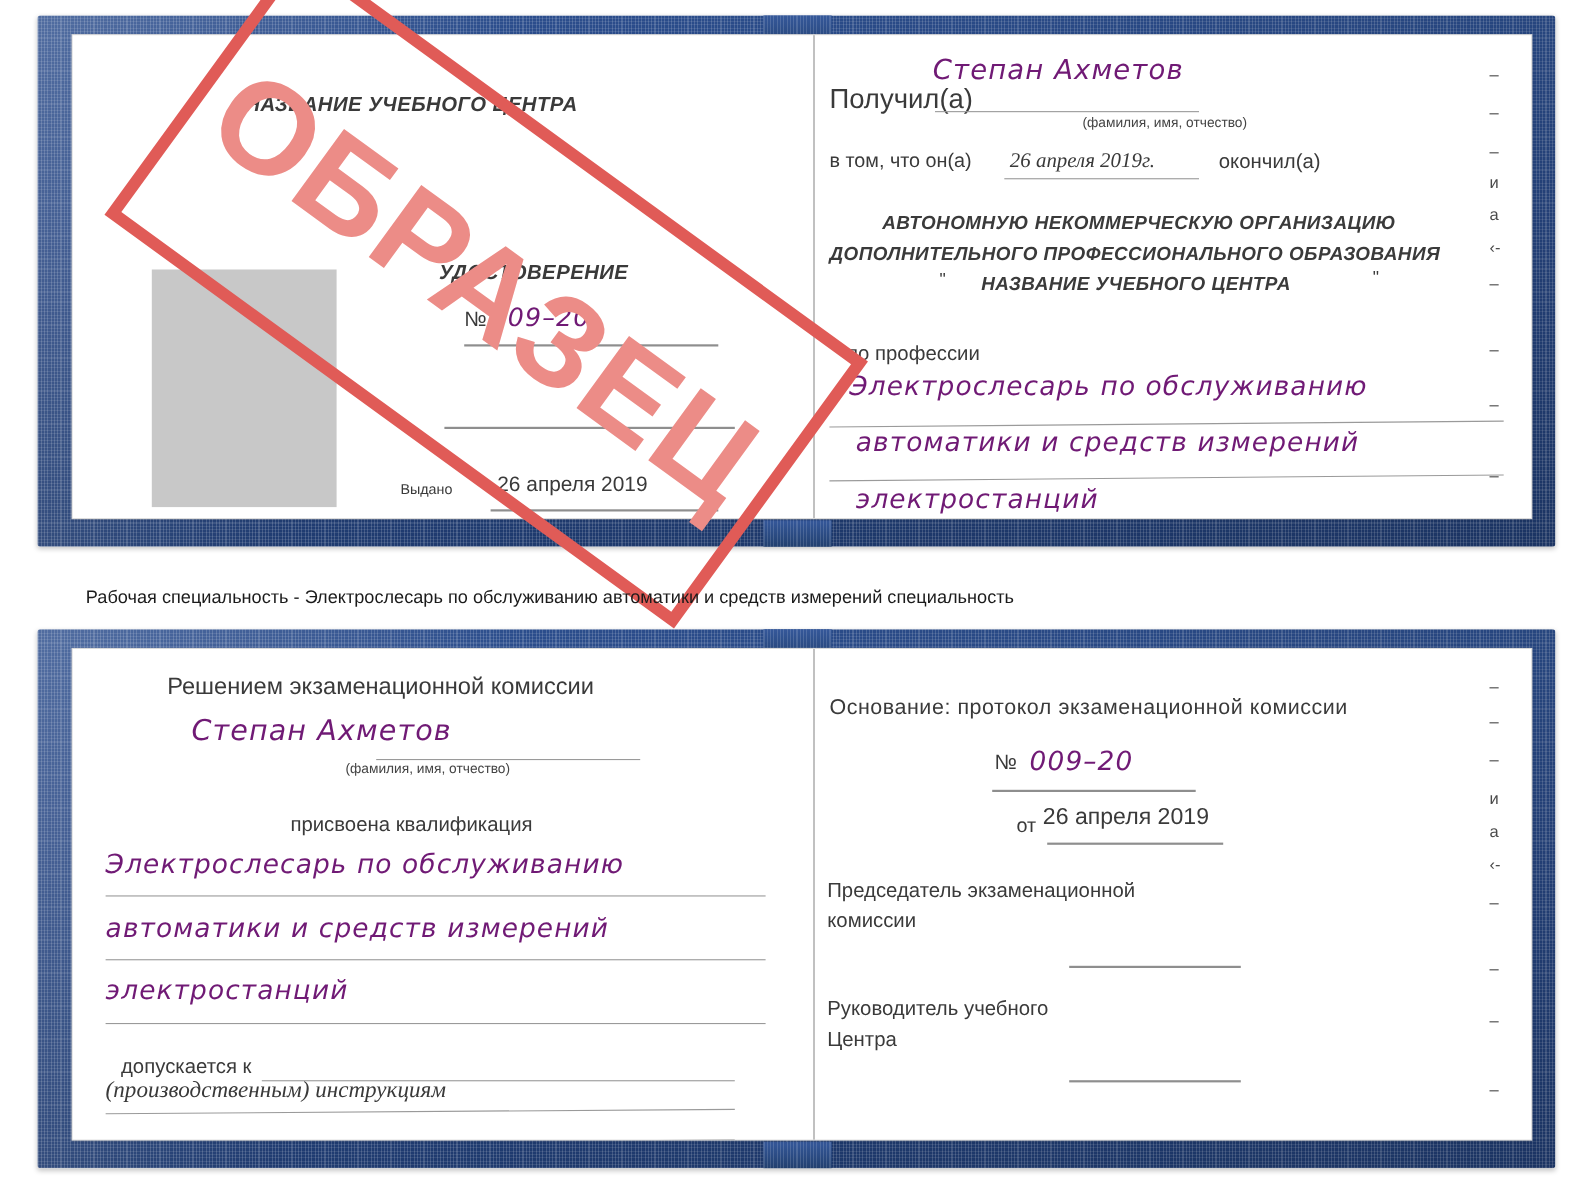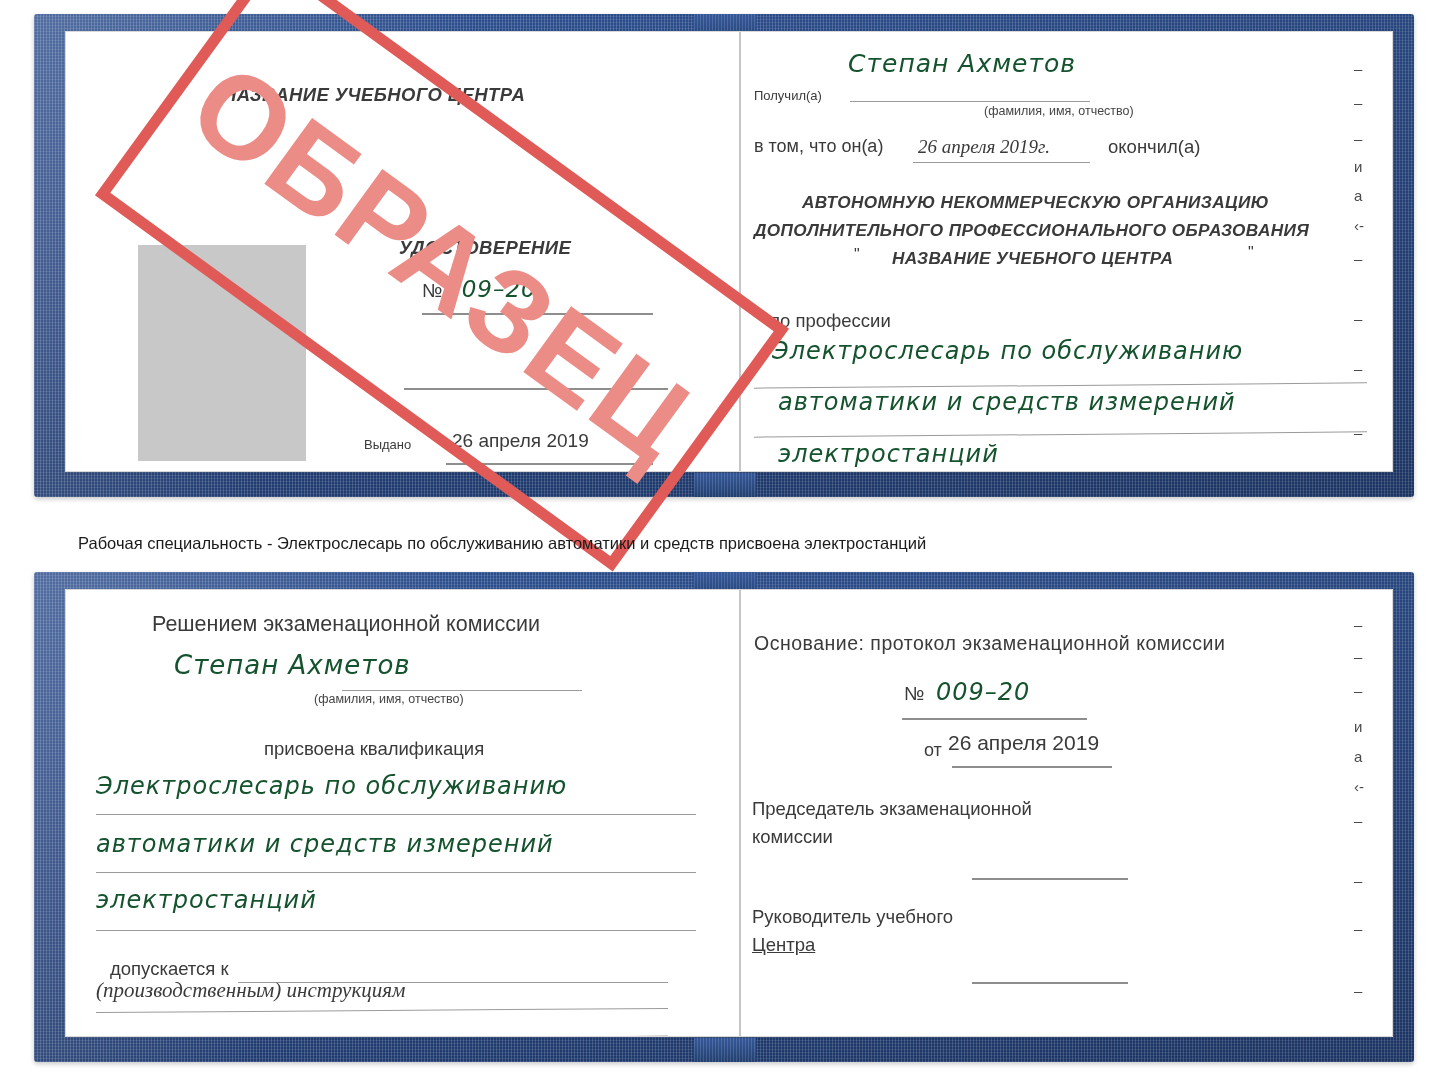--- a/index.html
+++ b/index.html
@@ -45,21 +45,21 @@
   .spine-line{
     position:absolute;top:0;bottom:0;width:2px;
     background:linear-gradient(90deg,rgba(150,150,150,0),#8d8d8d,rgba(150,150,150,0));
   }
 
   
   .t{position:absolute;white-space:nowrap;color:#3a3a3a;}
   .caps{font-weight:bold;letter-spacing:.4px;font-style:italic;}
   .hand{
     font-family:"DejaVu Sans", sans-serif;
-    color:#14532d;
+    color:#701a75;
     font-style:italic;
     letter-spacing:1px;
   }
   .hand-serif{
     font-family:"Liberation Serif", serif;
     color:#3a3a3a;font-style:italic;
   }
   .rule{position:absolute;height:2px;background:#8e8e8e;}
   .rule.thin{height:1px;background:#9a9a9a;}
   .photo-box{position:absolute;background:#c8c8c8;}
@@ -127,21 +127,21 @@
       <div class="photo-box" style="left:72px;top:213px;width:168px;height:216px;"></div>
 
       <div class="t" style="left:298px;top:405px;font-size:13px;">Выдано</div>
       <div class="t" style="left:386px;top:398px;font-size:19px;">26 апреля 2019</div>
       <div class="rule" style="left:380px;top:431px;width:207px;"></div>
 
     </div>
 
     <div class="page page-right" style="width:652px;">
 
-      <div class="t" style="left:14px;top:56px;font-size:13px;">Получил(а)</div>
+      <div class="t" style="left:14px;top:44px;font-size:25px;">Получил(а)</div>
       <div class="t hand" style="left:108px;top:17px;font-size:25px;">Степан Ахметов</div>
       <div class="rule thin" style="left:110px;top:69px;width:240px;"></div>
       <div class="t" style="left:244px;top:72px;font-size:12.5px;color:#444;">(фамилия, имя, отчество)</div>
 
       <div class="t" style="left:14px;top:104px;font-size:18px;">в том, что он(а)</div>
       <div class="t hand-serif" style="left:178px;top:104px;font-size:19px;">26 апреля 2019г.</div>
       <div class="rule thin" style="left:173px;top:130px;width:177px;"></div>
       <div class="t" style="left:368px;top:104px;font-size:18.5px;">окончил(а)</div>
 
       <div class="t caps" style="left:14px;top:188px;font-size:17.2px;">ДОПОЛНИТЕЛЬНОГО ПРОФЕССИОНАЛЬНОГО ОБРАЗОВАНИЯ</div>
@@ -174,21 +174,21 @@
       </div>
     </div>
   </div>
 </div>
 
 <div class="watermark" style="left:122px;top:112px;width:640px;height:300px;transform:rotate(36deg);">
   <div class="wm-frame"></div>
   <div class="wm-text">ОБРАЗЕЦ</div>
 </div>
 
-<div class="caption" style="left:78px;top:532px;">Рабочая специальность - Электрослесарь по обслуживанию автоматики и средств присвоена электростанций</div>
+<div class="caption" style="left:78px;top:532px;">Рабочая специальность - Электрослесарь по обслуживанию автоматики и средств измерений специальность</div>
 
 <div class="book" style="left:34px;top:572px;width:1380px;height:490px;">
 
   <div class="cover"></div>
   <div class="spine-tab" style="left:660px;top:0px;width:62px;height:30px;"></div>
   <div class="spine-tab" style="left:660px;bottom:0px;width:62px;height:24px;"></div>
 
   <div class="pages" style="left:32px;top:18px;right:22px;bottom:26px;padding-left:32px;">
 
     <div class="spine-line" style="left:673px;"></div>
@@ -231,21 +231,21 @@
 
       <div class="t" style="left:184px;top:150px;font-size:18px;">от</div>
       <div class="t" style="left:208px;top:141px;font-size:21px;">26 апреля 2019</div>
       <div class="rule" style="left:212px;top:176px;width:160px;"></div>
 
       <div class="t" style="left:12px;top:208px;font-size:18.5px;">Председатель экзаменационной</div>
       <div class="t" style="left:12px;top:236px;font-size:18.5px;">комиссии</div>
       <div class="rule" style="left:232px;top:288px;width:156px;"></div>
 
       <div class="t" style="left:12px;top:316px;font-size:18.5px;">Руководитель учебного</div>
-      <div class="t" style="left:12px;top:344px;font-size:18.5px;text-decoration:underline;">Центра</div>
+      <div class="t" style="left:12px;top:344px;font-size:18.5px;">Центра</div>
       <div class="rule" style="left:232px;top:392px;width:156px;"></div>
 
       <div class="bleed">
         <span style="top:26px;">–</span>
         <span style="top:58px;">–</span>
         <span style="top:92px;">–</span>
         <span style="top:128px;">и</span>
         <span style="top:158px;">а</span>
         <span style="top:188px;">‹-</span>
         <span style="top:222px;">–</span>

